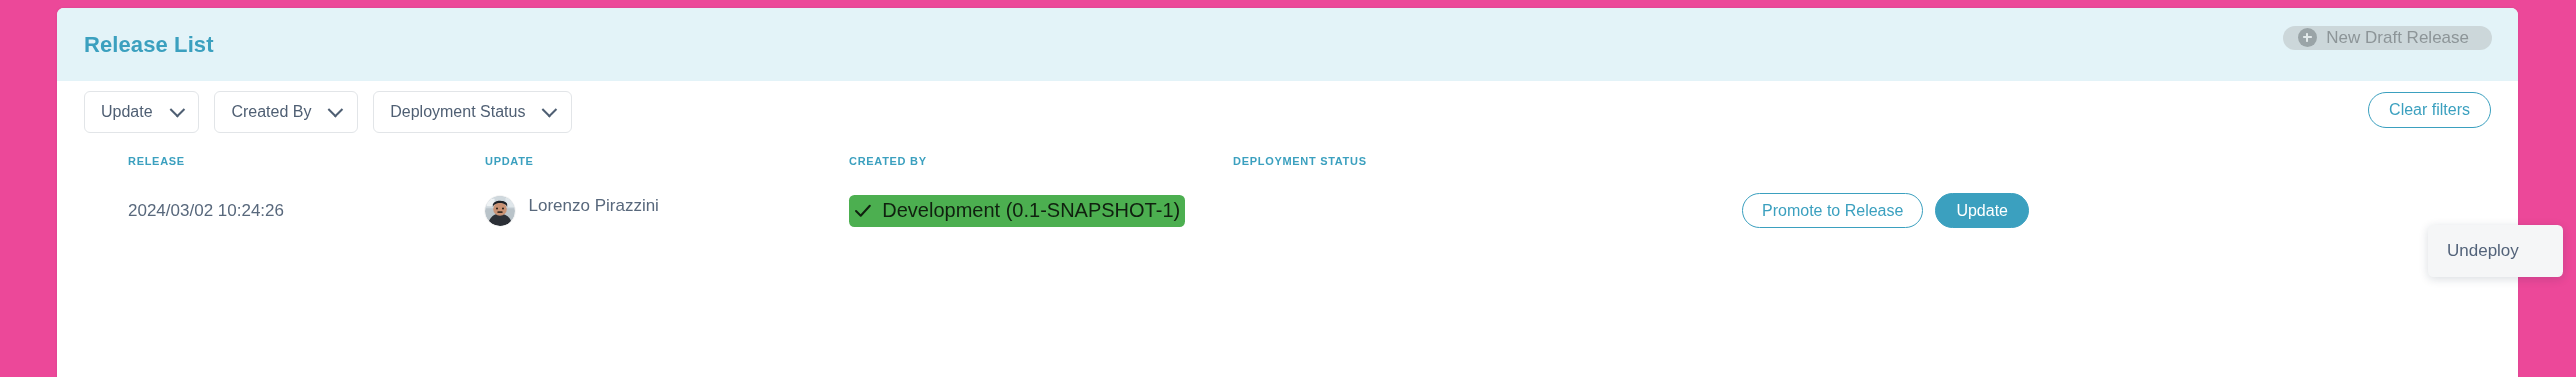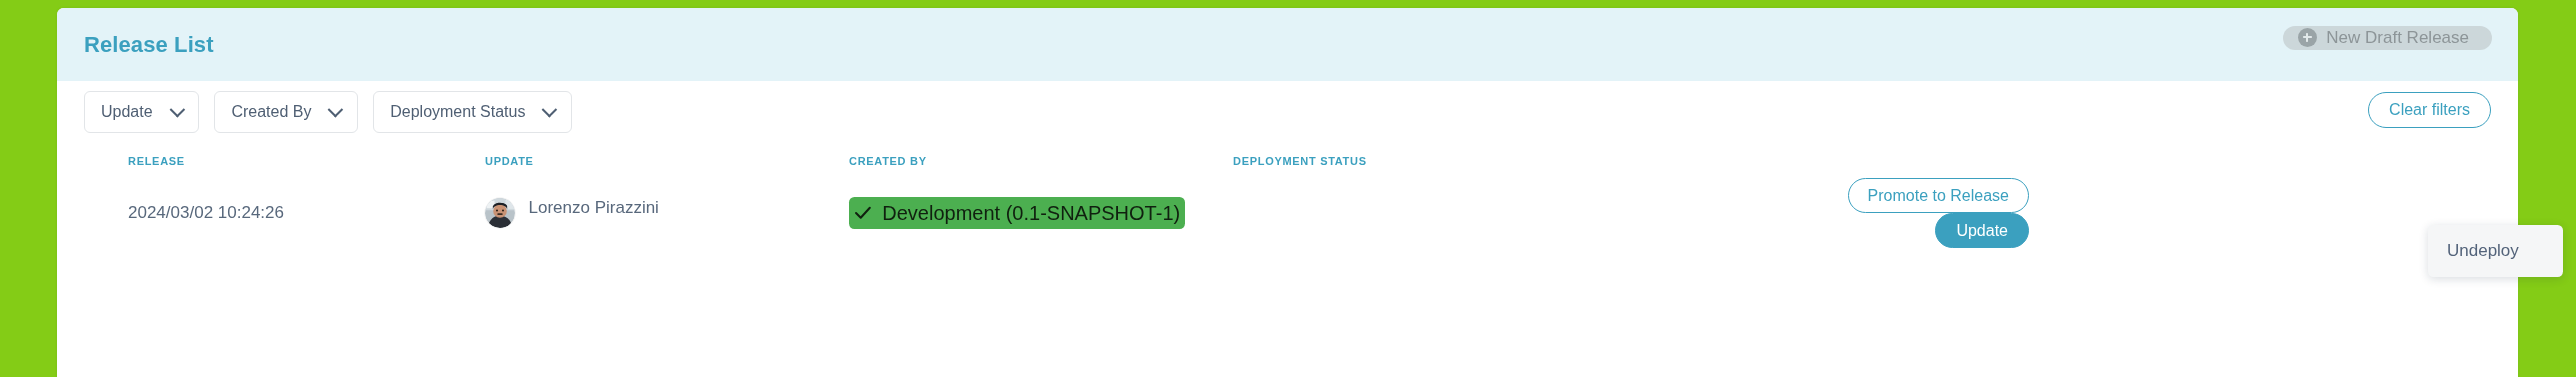--- a/index.html
+++ b/index.html
@@ -9,21 +9,21 @@
     height: 378px;
     background: #f7f8f8;
     font-family: "Liberation Sans", sans-serif;
     overflow: hidden;
   }
 
   #root {
     position: relative;
     width: 2576px;
     height: 378px;
-    background: #84cc16;
+    background: #ec4899;
   }
 
   
   .card {
     position: absolute;
     left: 57px;
     top: 8px;
     width: 2461px;
     height: 370px;
     background: #ffffff;
@@ -200,23 +200,23 @@
     cursor: pointer;
   }
   .check-glyph {
     width: 17.5px; height: 17.5px;
     flex: 0 0 auto;
   }
 
   
   .actions {
     display: flex;
-    align-items: flex-end;
+    align-items: flex-start;
     justify-content: flex-end;
-    flex-direction: column;
+    gap: 12px;
   }
   .btn-outline {
     height: 35px;
     padding: 0 19px;
     background: #ffffff;
     border: 1.1px solid #3ba0bf;
     border-radius: 17.5px;
     color: #3ba0bf;
     font-size: 16px;
     font-family: inherit;

